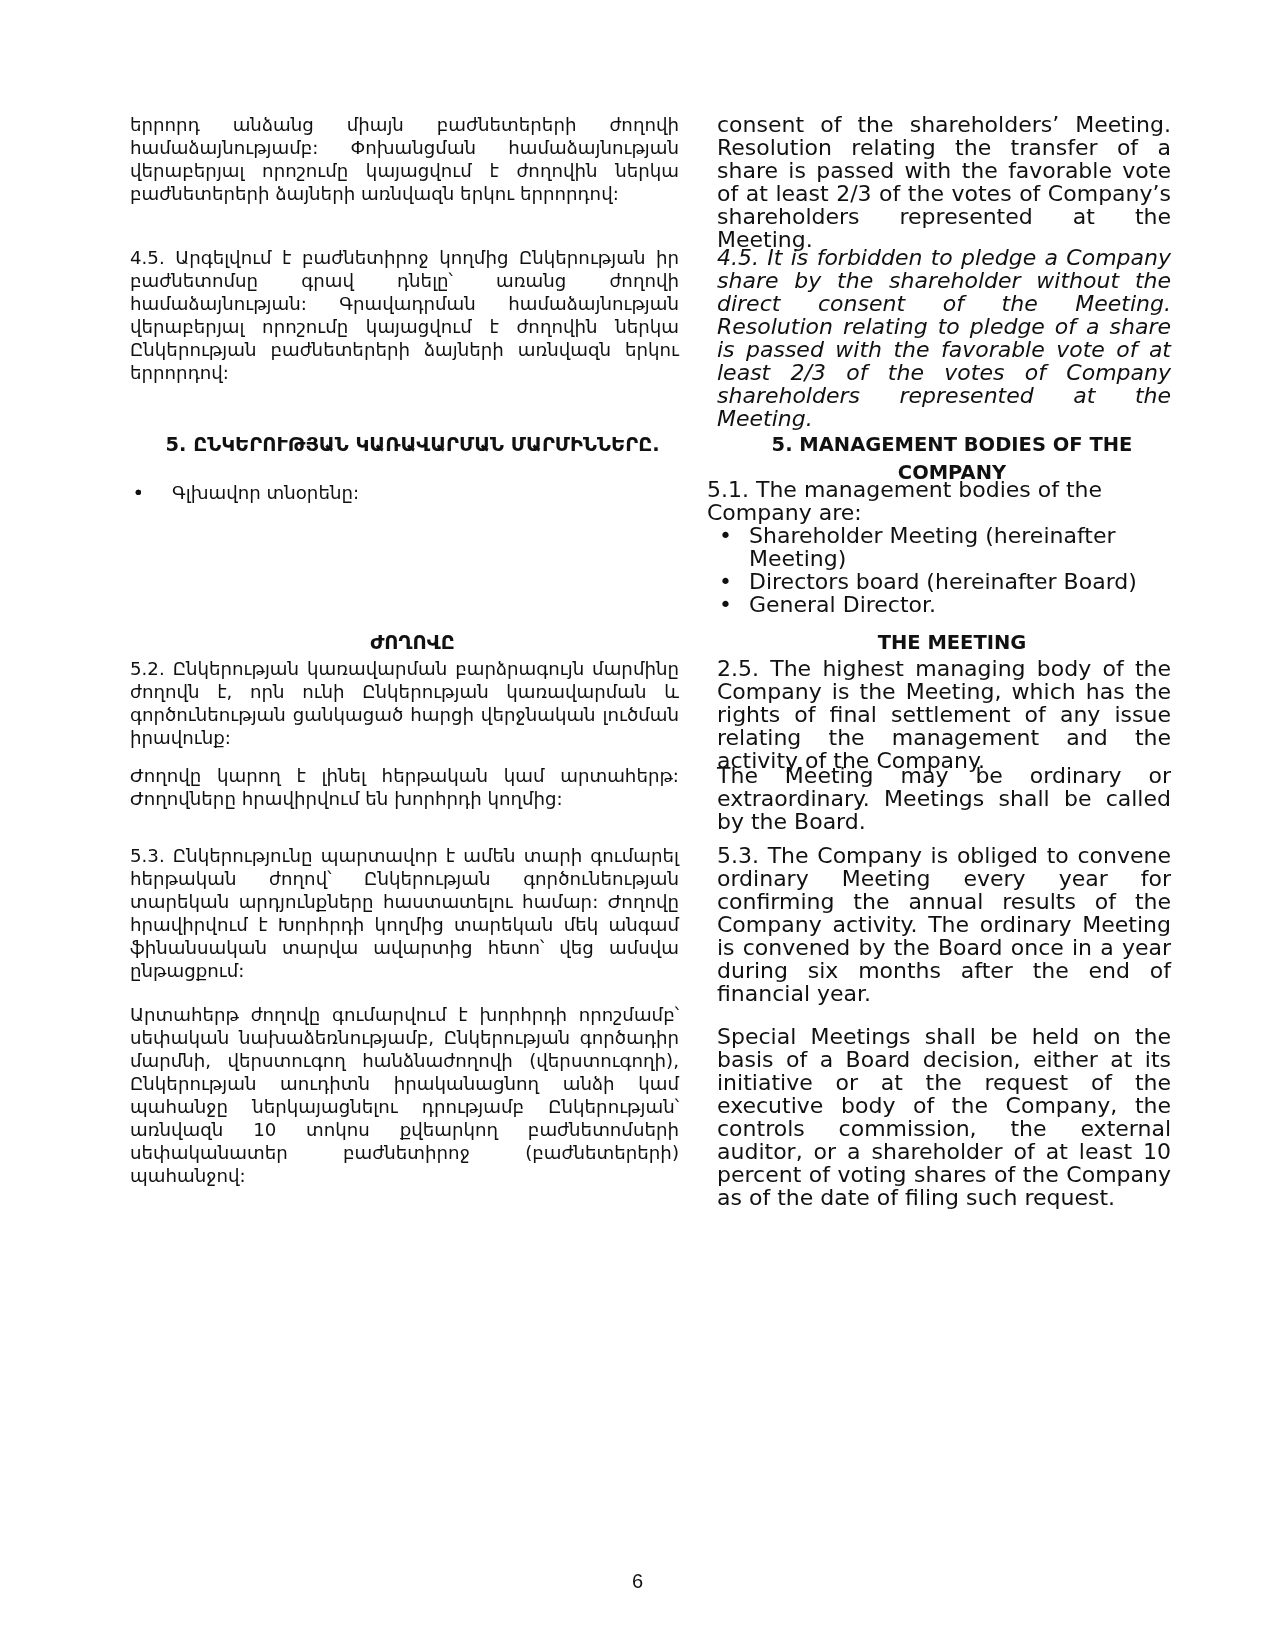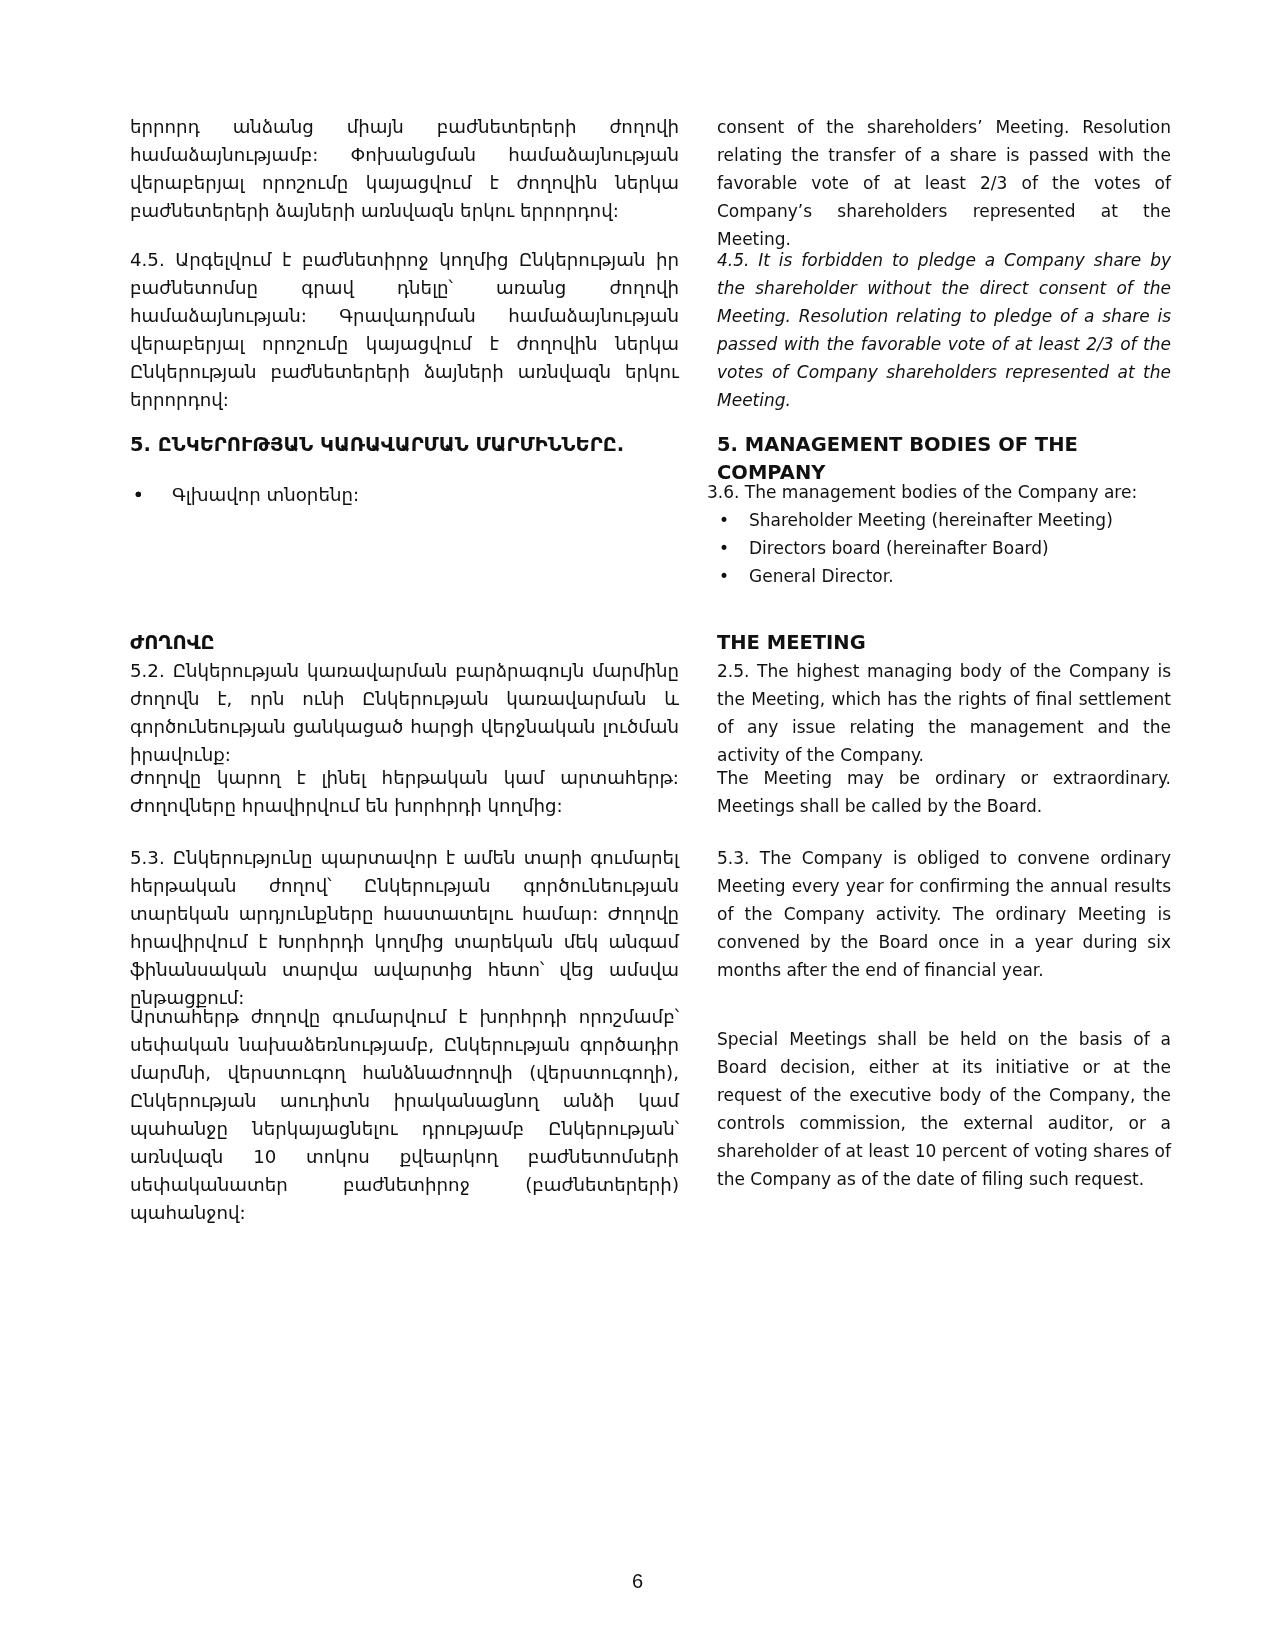--- a/index.html
+++ b/index.html
@@ -3,25 +3,25 @@
   <meta charset="utf-8">
   <style>
     html, body { margin: 0; padding: 0; background: #ffffff; }
     body {
       width: 1275px; height: 1650px; position: relative; overflow: hidden;
       color: #111; font-family: "DejaVu Sans", sans-serif;
     }
     .col { position: absolute; top: 0; }
     .col-hy { left: 130px; width: 565px; }
     .col-en { left: 717px; width: 470px; }
-    .block { position: absolute; left: 0; right: 16px; font-size: 18.2px; line-height: 28px; }
-    .col-en .block { font-family: "DejaVu Sans", sans-serif; font-size: 17px; }
+    .block { position: absolute; left: 0; right: 16px; font-size: 18.2px; line-height: 23px; }
+    .col-en .block { font-family: "DejaVu Sans", sans-serif; font-size: 22px; }
     .col-hy .block { font-family: "DejaVu Sans", sans-serif; }
     .justify { text-align: justify; text-align-last: left; }
-    .heading { position: absolute; left: 0; right: 0; text-align: left; font-weight: bold; font-size: 19.5px; line-height: 28px; }
+    .heading { position: absolute; left: 0; right: 0; text-align: center; font-weight: bold; font-size: 19.5px; line-height: 28px; }
     .list { margin: 0; padding: 0; list-style: none; }
     .list li { position: relative; padding-left: 42px; }
     .list li .bullet { position: absolute; left: 3px; top: 0; }
     .col-en .list li { padding-left: 42px; }
     p { margin: 0; }
     .page-number { position: absolute; left: 0; width: 1275px; top: 1570px; text-align: center; font-family: "Liberation Sans", sans-serif; font-size: 20px; }
   </style>
 </head>
 <body>
 
@@ -41,21 +41,21 @@
   <p class="block justify" style="top:764px;">Ժողովը կարող է լինել հերթական կամ արտահերթ: Ժողովները հրավիրվում են խորհրդի կողմից:</p>
   <p class="block justify" style="top:844px;">5.3. Ընկերությունը պարտավոր է ամեն տարի գումարել հերթական ժողով՝ Ընկերության գործունեության տարեկան արդյունքները հաստատելու համար: Ժողովը հրավիրվում է Խորհրդի կողմից տարեկան մեկ անգամ ֆինանսական տարվա ավարտից հետո՝ վեց ամսվա ընթացքում:</p>
   <p class="block justify" style="top:1003px;">Արտահերթ ժողովը գումարվում է խորհրդի որոշմամբ՝ սեփական նախաձեռնությամբ, Ընկերության գործադիր մարմնի, վերստուգող հանձնաժողովի (վերստուգողի), Ընկերության աուդիտն իրականացնող անձի կամ պահանջը ներկայացնելու դրությամբ Ընկերության՝ առնվազն 10 տոկոս քվեարկող բաժնետոմսերի սեփականատեր բաժնետիրոջ (բաժնետերերի) պահանջով:</p>
 </div>
 
 <div class="col col-en">
   <p class="block justify" style="top:113px;">consent of the shareholders’ Meeting. Resolution relating the transfer of a share is passed with the favorable vote of at least 2/3 of the votes of Company’s shareholders represented at the Meeting.</p>
   <p class="block justify" style="top:246px;font-style:italic;">4.5. It is forbidden to pledge a Company share by the shareholder without the direct consent of the Meeting. Resolution relating to pledge of a share is passed with the favorable vote of at least 2/3 of the votes of Company shareholders represented at the Meeting.</p>
   <div class="heading" style="top:431px;">5. MANAGEMENT BODIES OF THE COMPANY</div>
   <div class="block" style="top:478px; left:-10px;">
-    <p>3.6. The management bodies of the Company are:</p>
+    <p>5.1. The management bodies of the Company are:</p>
     <ul class="list">
       <li><span class="bullet" style="left:12px;">•</span><span>Shareholder Meeting (hereinafter Meeting)</span></li>
       <li><span class="bullet" style="left:12px;">•</span><span>Directors board (hereinafter Board)</span></li>
       <li><span class="bullet" style="left:12px;">•</span><span>General Director.</span></li>
     </ul>
   </div>
   <div class="heading" style="top:629px;">THE MEETING</div>
   <p class="block justify" style="top:657px;">2.5. The highest managing body of the Company is the Meeting, which has the rights of final settlement of any issue relating the management and the activity of the Company.</p>
   <p class="block justify" style="top:764px;">The Meeting may be ordinary or extraordinary. Meetings shall be called by the Board.</p>
   <p class="block justify" style="top:844px;">5.3. The Company is obliged to convene ordinary Meeting every year for confirming the annual results of the Company activity. The ordinary Meeting is convened by the Board once in a year during six months after the end of financial year.</p>

